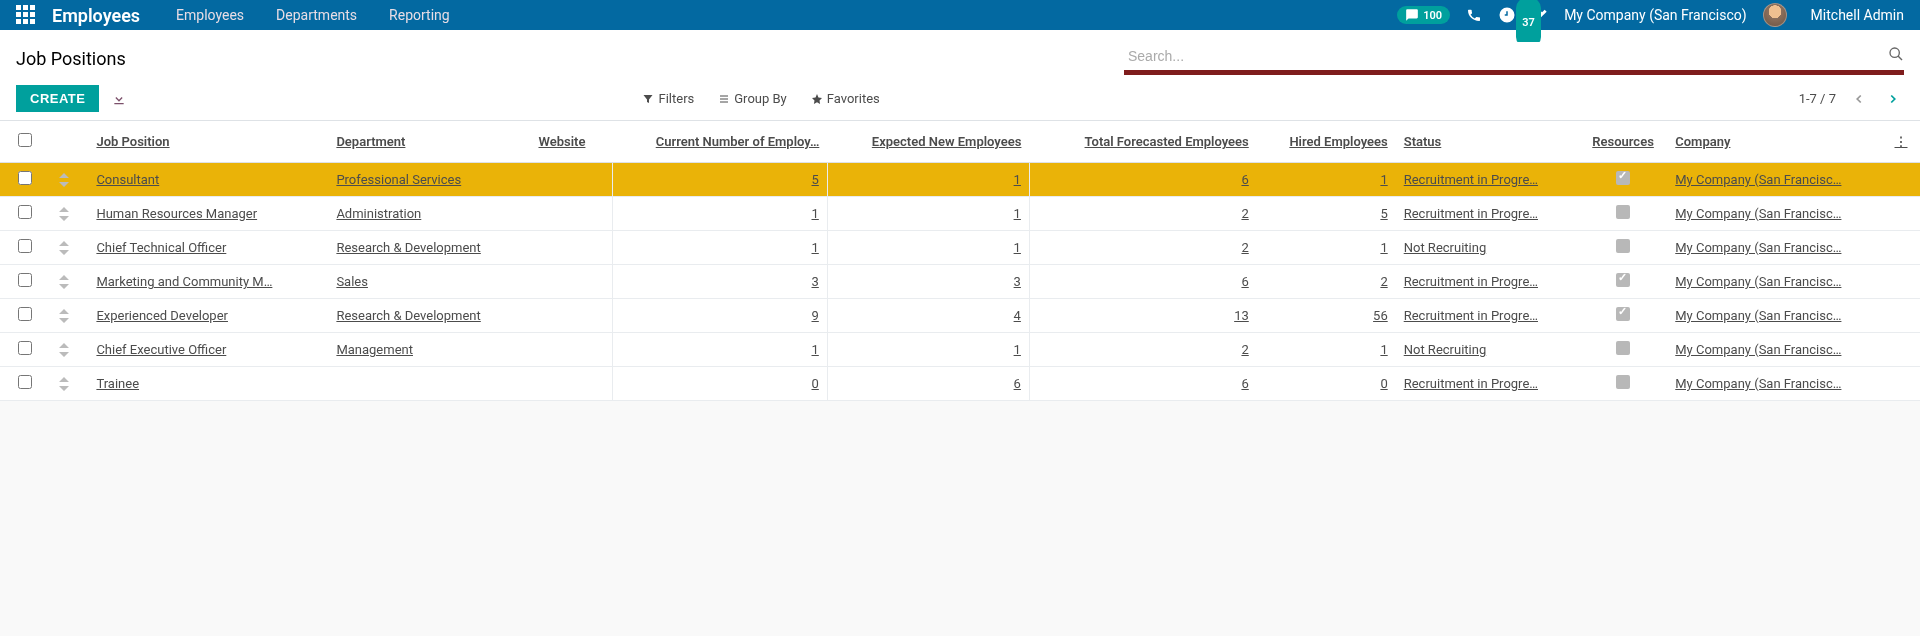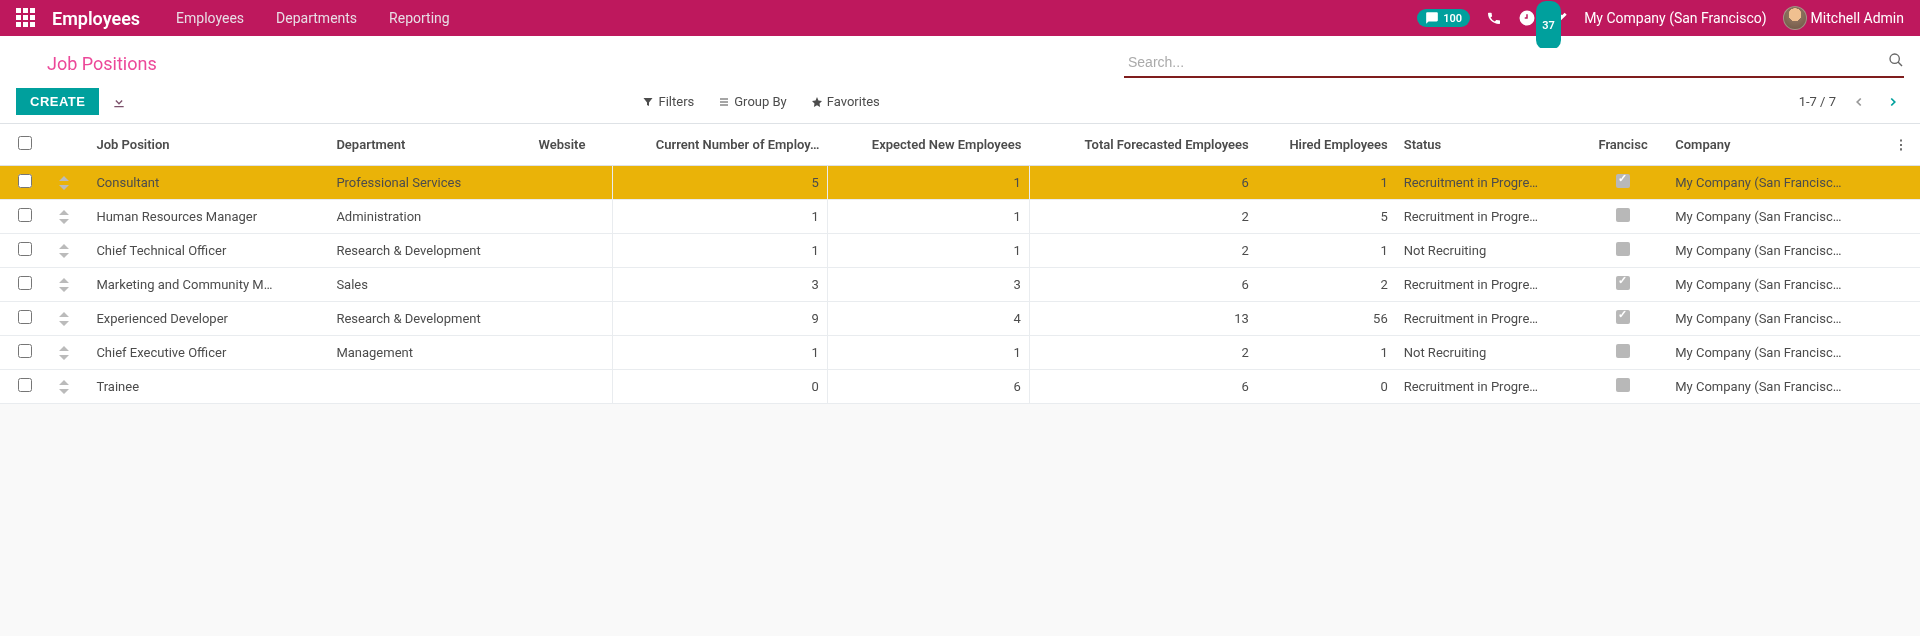--- a/index.html
+++ b/index.html
@@ -1,57 +1,57 @@
 <!DOCTYPE html>
 <html><head>
 <meta charset="utf-8">
 <style>
 * { box-sizing: border-box; margin: 0; padding: 0; }
 body { font-family: -apple-system, BlinkMacSystemFont, "Segoe UI", Roboto, "Helvetica Neue", Arial, sans-serif; font-size: 13px; color: #4c4c4c; background: #f9f9f9; }
 
 
-.navbar { background: #be185d; height: 36px; display: flex; align-items: center; color: #fff; padding: 0 16px; }
+.navbar { background: #0369a1; height: 30px; display: flex; align-items: center; color: #fff; padding: 0 16px; }
 .apps-icon { width: 20px; height: 20px; display: grid; grid-template-columns: repeat(3, 5px); grid-template-rows: repeat(3, 5px); gap: 2px; cursor: pointer; margin-right: 16px; }
 .apps-icon span { background: #fff; width: 5px; height: 5px; }
 .brand { font-size: 18px; font-weight: 600; color: #fff; margin-right: 20px; }
 .nav-menu { display: flex; gap: 0; }
 .nav-item { padding: 0 16px; color: #e8dde5; font-size: 14px; line-height: 46px; cursor: pointer; }
 .nav-right { margin-left: auto; display: flex; align-items: center; gap: 16px; }
 .badge-item { position: relative; cursor: pointer; display: flex; align-items: center; }
 .badge { background: #00a09d; color: #fff; font-size: 11px; font-weight: 600; padding: 2px 8px; border-radius: 10px; }
 .chat-badge { display:flex; align-items:center; gap:4px; background:#00a09d; border-radius:12px; padding:2px 8px; }
 .chat-badge svg { width:14px; height:14px; fill:#fff; }
 .clock-wrap { position:relative; display:flex; align-items:center; }
 .clock-wrap .badge { position:absolute; top:-8px; left:18px; padding:18px 6px; }
 .icon-btn { cursor:pointer; color:#fff; display:flex; align-items:center; }
 .company-name { font-size:14px; color:#fff; cursor:pointer; }
-.user-area { display:flex; align-items:center; gap:4px; cursor:pointer;justify-content:center; }
+.user-area { display:flex; align-items:center; gap:24px; cursor:pointer;justify-content:center; }
 .avatar { width:24px; height:24px; border-radius:50%; background: radial-gradient(circle at 50% 35%, #f0c090 35%, #8b6f5c 36%, #6b5443 100%); border:1px solid rgba(255,255,255,0.3); }
 
 
 .control-panel { background:#fff; border-bottom:1px solid #dee2e6; padding: 12px 16px 8px 16px; }
 .cp-row { display:flex; align-items:center; }
-.breadcrumb { font-size:18px; color:#ec4899;margin-left:31px; }
+.breadcrumb { font-size:18px; color:#000000; }
 .search-wrap { margin-left:auto; flex:1; max-width: 780px; position:relative; }
-.search-input { width:100%; border:none; border-bottom:2px solid #7f1d1d; padding:6px 28px 6px 4px; font-size:14px; outline:none; }
+.search-input { width:100%; border:none; border-bottom:5px solid #7f1d1d; padding:6px 28px 6px 4px; font-size:14px; outline:none; }
 .search-input::placeholder { color:#aaa; }
 .search-icon-btn { position:absolute; right:0; top:4px; cursor:pointer; color:#666; }
 .cp-row2 { display:flex; align-items:center; margin-top:10px;justify-content:center; }
 .btn-create { background:#00a09d; color:#fff; border:none; padding:6px 14px; font-size:13px; font-weight:600; cursor:pointer; letter-spacing:0.5px; }
 .btn-import { margin-left:12px; cursor:pointer; color:#7c516b; }
 .search-options { margin-left:auto; display:flex; gap:24px; }
 .search-opt { display:flex; align-items:center; gap:4px; cursor:pointer; color:#4c4c4c; font-size:13px; }
 .pager-area { margin-left:auto; display:flex; align-items:center; gap:12px; }
 .pager-text { font-size:13px; color:#4c4c4c; }
 .pager-btn { cursor:pointer; color:#4c4c4c; padding:4px; }
 .pager-btn.next { color:#00a09d; }
 
 
 .list-view { background:#fff; }
-table { width:100%; border-collapse:collapse; table-layout:fixed; }
+table { width:100%; border-collapse:collapse; table-layout:fixed;text-decoration:underline; }
 thead th { text-align:left; font-weight:600; font-size:13px; color:#4c4c4c; padding:12px 8px; border-bottom:1px solid #dee2e6; white-space:nowrap; overflow:hidden; text-overflow:ellipsis; }
 thead th.num, tbody td.num { text-align:right; }
 tbody td { padding:8px 8px; border-bottom:1px solid #e9ecef; font-size:13px; color:#4c4c4c; white-space:nowrap; overflow:hidden; text-overflow:ellipsis; }
 tbody tr.selected-row { background:#eab308; }
 .cb-cell { width:40px; text-align:center; }
 .handle-cell { width:30px; text-align:center; color:#bbb; cursor:grab; }
 .published-box { display:inline-block; width:14px; height:14px; background:#b8b8b8; border-radius:2px; position:relative; }
 .published-box.checked::after { content:"✓"; position:absolute; top:-2px; left:2px; color:#fff; font-size:11px; font-weight:bold; }
 .num-cell-border { border-right:1px solid #e9ecef; }
 input[type=checkbox].row-cb { width:14px; height:14px; cursor:pointer; accent-color:#7c516b; border:1px solid #bbb; }
@@ -190,21 +190,21 @@
         <th class="cb-cell"><input type="checkbox" class="row-cb" style=""></th>
         <th class="handle-cell"></th>
         <th class="w-jobpos">Job Position</th>
         <th class="w-dept">Department</th>
         <th class="w-web">Website</th>
         <th class="w-curr num">Current Number of Employ…</th>
         <th class="w-exp num">Expected New Employees</th>
         <th class="w-fore num">Total Forecasted Employees</th>
         <th class="w-hired num">Hired Employees</th>
         <th class="w-status">Status</th>
-        <th class="w-pub">Francisc</th>
+        <th class="w-pub">Resources</th>
         <th class="w-comp">Company</th>
         <th class="col-opts">⋮</th>
       </tr>
     </thead>
     <tbody id="table-body">
         <tr class="selected-row">
     <td class="cb-cell"><input type="checkbox" class="row-cb" style=""></td>
     <td class="handle-cell">
       <svg width="10" height="14" viewBox="0 0 10 14" fill="#bbb">
               <path d="M5 0L0 5h10L5 0zM5 14l5-5H0l5 5z"></path>

